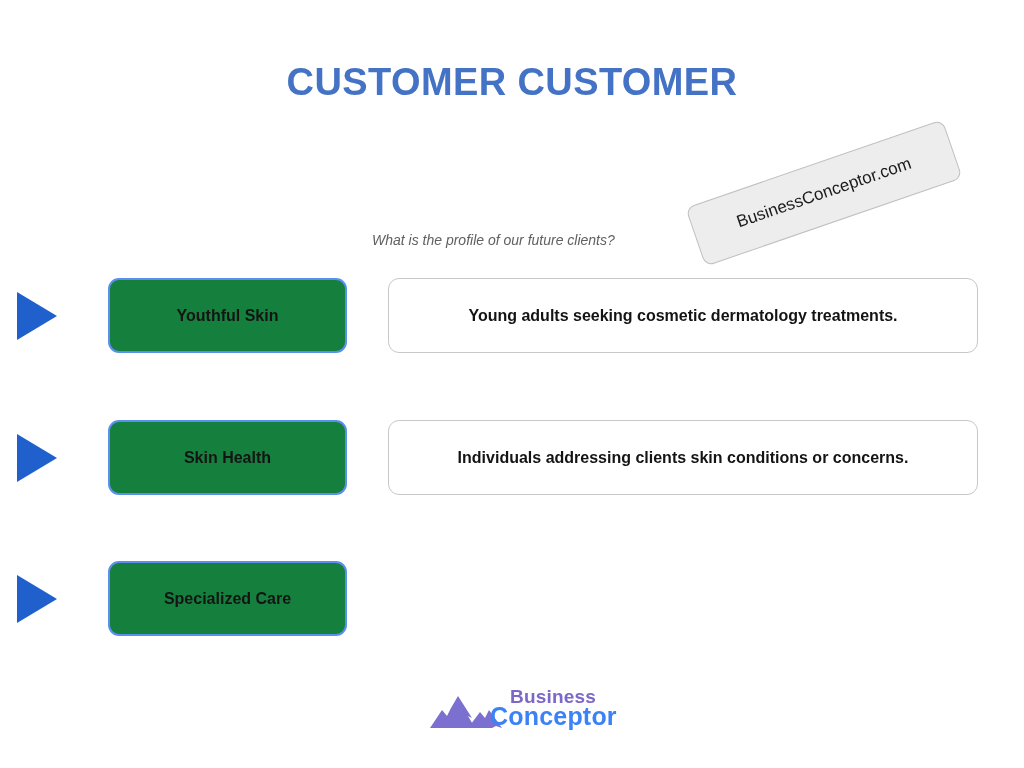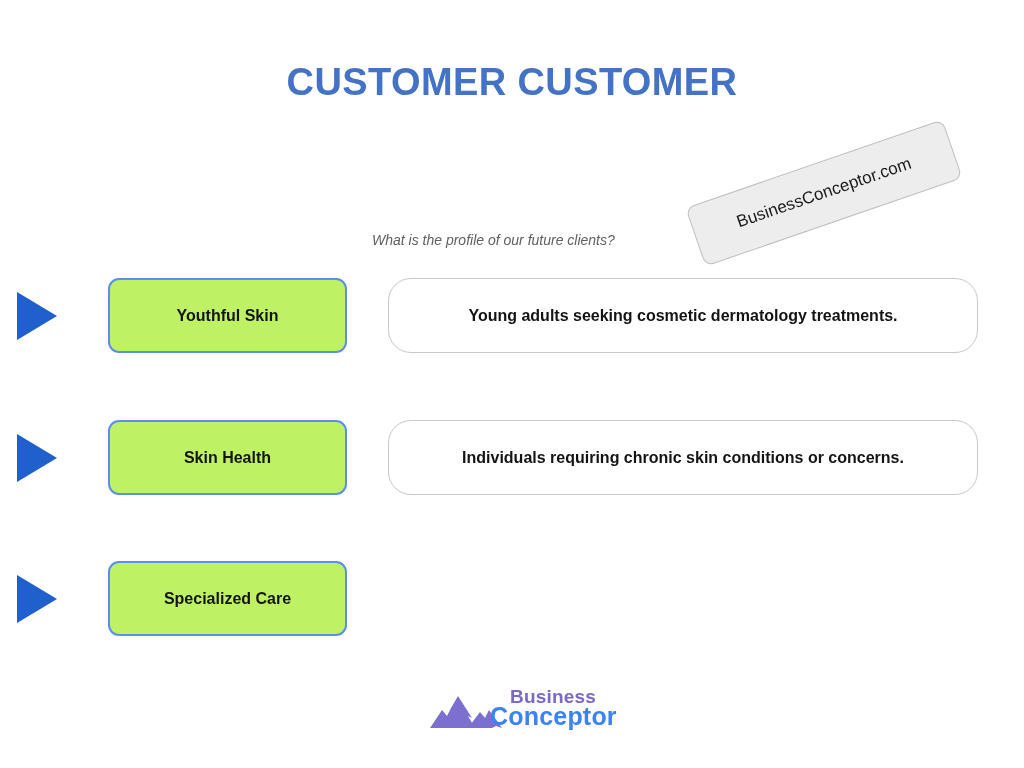--- a/index.html
+++ b/index.html
@@ -97,42 +97,42 @@
   }
 
   .label-box {
     position: absolute;
     left: 108px;
     top: 0;
     width: 239px;
     height: 75px;
     border: 2px solid #5B8FEF;
     border-radius: 11px;
-    background: #bef264;
+    background: #15803d;
     box-sizing: border-box;
     display: flex;
     align-items: center;
     justify-content: center;
   }
   .label-text {
     font-size: 16px;
     font-weight: bold;
     color: #141414;
     text-align: center;
     white-space: nowrap;
   }
 
   .desc-box {
     position: absolute;
     left: 388px;
     top: 0;
     width: 590px;
     height: 75px;
     border: 1px solid #C8C8C8;
-    border-radius: 23px;
+    border-radius: 11px;
     background: #ffffff;
     box-sizing: border-box;
     display: flex;
     align-items: center;
     justify-content: center;
   }
   .desc-text {
     font-size: 16px;
     font-weight: bold;
     color: #141414;
@@ -207,21 +207,21 @@
       <span class="desc-text">Young adults seeking cosmetic dermatology treatments.</span>
     </div>
   </div>
 
   <div class="row row-2">
     <div class="arrow-icon"></div>
     <div class="label-box">
       <span class="label-text">Skin Health</span>
     </div>
     <div class="desc-box">
-      <span class="desc-text">Individuals requiring chronic skin conditions or concerns.</span>
+      <span class="desc-text">Individuals addressing clients skin conditions or concerns.</span>
     </div>
   </div>
 
   <div class="row row-3">
     <div class="arrow-icon"></div>
     <div class="label-box">
       <span class="label-text">Specialized Care</span>
     </div>
   </div>
 

